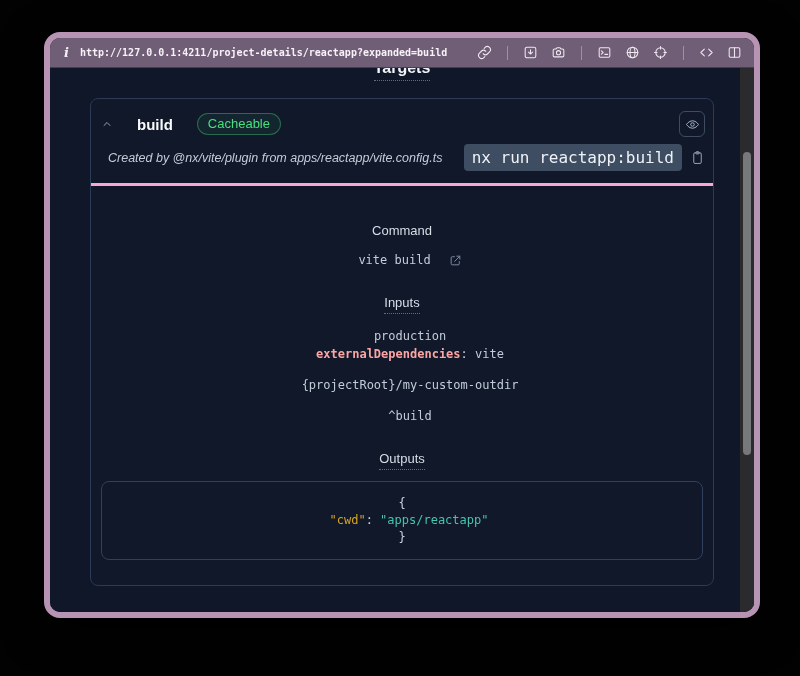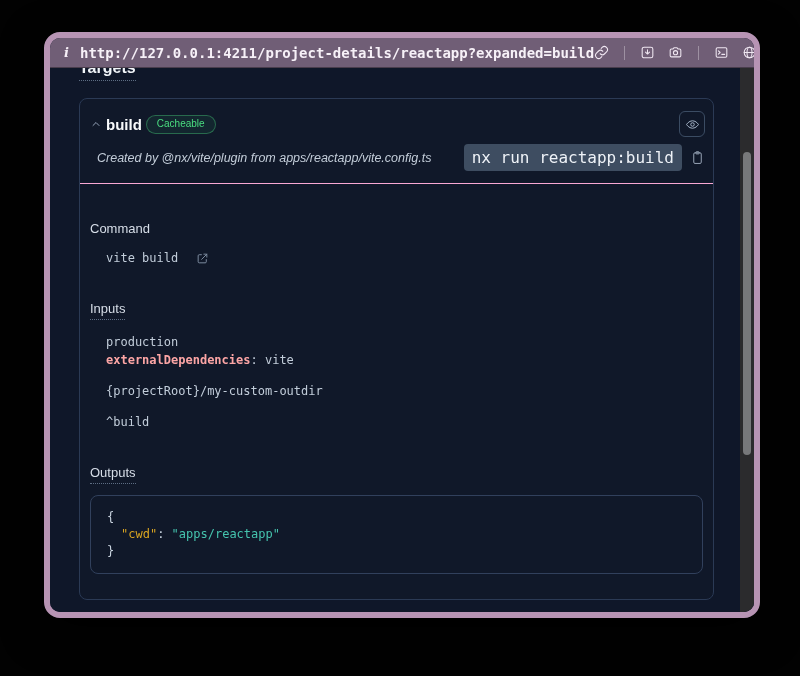--- a/index.html
+++ b/index.html
@@ -14,67 +14,67 @@
   
   .titlebar {
     height: 30px; background: #705e76; display: flex; align-items: center;
     padding: 0 12px 0 14px; border-bottom: 1px solid rgba(0,0,0,0.35);
   }
   .info-glyph {
     font-family: "DejaVu Serif", serif; font-style: italic; font-weight: bold;
     color: #f6eff7; font-size: 13px; margin-right: 11px;
   }
   .url-text {
-    font-family: "DejaVu Sans Mono", monospace; font-size: 14px; color: #f7f1f8;
+    font-family: "DejaVu Sans Mono", monospace; font-size: 10px; color: #f7f1f8;
     font-weight: bold; letter-spacing: 0; white-space: nowrap;
   }
   .tb-spacer { flex: 1; }
   .tb-icons { display: flex; align-items: center; gap: 13px; }
   .tb-icons svg { width: 15px; height: 15px; stroke: #f0e7f2; stroke-width: 1.7;
     fill: none; stroke-linecap: round; stroke-linejoin: round; display: block; cursor: pointer; }
   .tb-divider { width: 1px; height: 14px; background: rgba(255,255,255,0.32); margin: 0 2px; }
 
   
   .content {
     position: relative; height: calc(100% - 30px); background: #0f1729; overflow: hidden;
   }
-  .scroll-content { padding: 0 40px 0 29px; margin-top: -9px; }
+  .scroll-content { padding: 0 40px 0 40px; margin-top: -9px; text-align: center; }
 
   .page-heading { font-size: 16px; font-weight: bold; color: #f1f5f9; margin-bottom: 17px; }
   .dotted { display: inline-block; border-bottom: 1px dotted #5d6d83; padding-bottom: 3px; }
 
   .card { border: 1px solid #2b3a55; border-radius: 8px; background: #101829; }
-  .card-header { display: flex; align-items: center; gap: 4px; padding: 12px 8px 0 10px; }
+  .card-header { display: flex; align-items: center; gap: 24px; padding: 12px 8px 0 10px; }
   .chev { width: 12px; height: 12px; stroke: #94a3b8; stroke-width: 2; fill: none;
     stroke-linecap: round; stroke-linejoin: round; flex: none; cursor: pointer; }
   .card-title { font-size: 15px; font-weight: bold; color: #f8fafc; }
   .badge {
-    font-size: 10px; color: #4ade80; border: 1px solid rgba(74,222,128,0.38);
+    font-size: 13px; color: #4ade80; border: 1px solid rgba(74,222,128,0.38);
     background: rgba(74,222,128,0.07); border-radius: 999px; padding: 2.5px 10px; line-height: 1.2;
   }
   .eye-btn {
     margin-left: auto; width: 26px; height: 26px; border: 1px solid #3b4c63; border-radius: 6px;
     display: flex; align-items: center; justify-content: center; background: transparent; cursor: pointer;
   }
   .eye-btn svg { width: 15px; height: 15px; stroke: #a5b4c8; stroke-width: 1.6; fill: none; }
 
   .card-subrow { display: flex; align-items: center; padding: 7px 8px 12px 17px;
-    border-bottom: 1px solid #f9a8d4; }
+    border-bottom: 3px solid #f9a8d4; }
   .created-by { font-style: italic; font-size: 12.5px; color: #c3cdd9; }
   .run-chip {
     margin-left: auto; background: #3e4d61; color: #eef2f7; border-radius: 4px;
     font-family: "DejaVu Sans Mono", monospace; font-size: 16px; padding: 4px 8px; white-space: nowrap;
   }
   .copy-btn { margin-left: 8px; background: none; border: none; cursor: pointer; padding: 0; display: flex; }
   .copy-btn svg { width: 15px; height: 15px; stroke: #96a3b5; stroke-width: 1.6; fill: none; }
 
   .card-body { padding: 1px 10px 25px 10px; }
   .section-label { font-size: 13px; font-weight: 500; color: #d7dee8; margin-top: 36px; }
   .label-wrap { margin-top: 18px; }
-  .label-wrap .section-label { margin-top: 16px; }
+  .label-wrap .section-label { margin-top: 8px; }
   .mono-item {
     font-family: "DejaVu Sans Mono", monospace; font-size: 12px; color: #c2cdda;
     margin-left: 16px; line-height: 18px;
   }
   .mono-item .bold-key { font-weight: bold; color: #fca5a5; }
   .first-item { margin-top: 13px; }
   .link-line { display: inline-flex; align-items: center; gap: 18px; cursor: pointer; }
   .ext-icon { width: 13px; height: 13px; stroke: #7e8da1; stroke-width: 1.8; fill: none;
     stroke-linecap: round; stroke-linejoin: round; }
 

